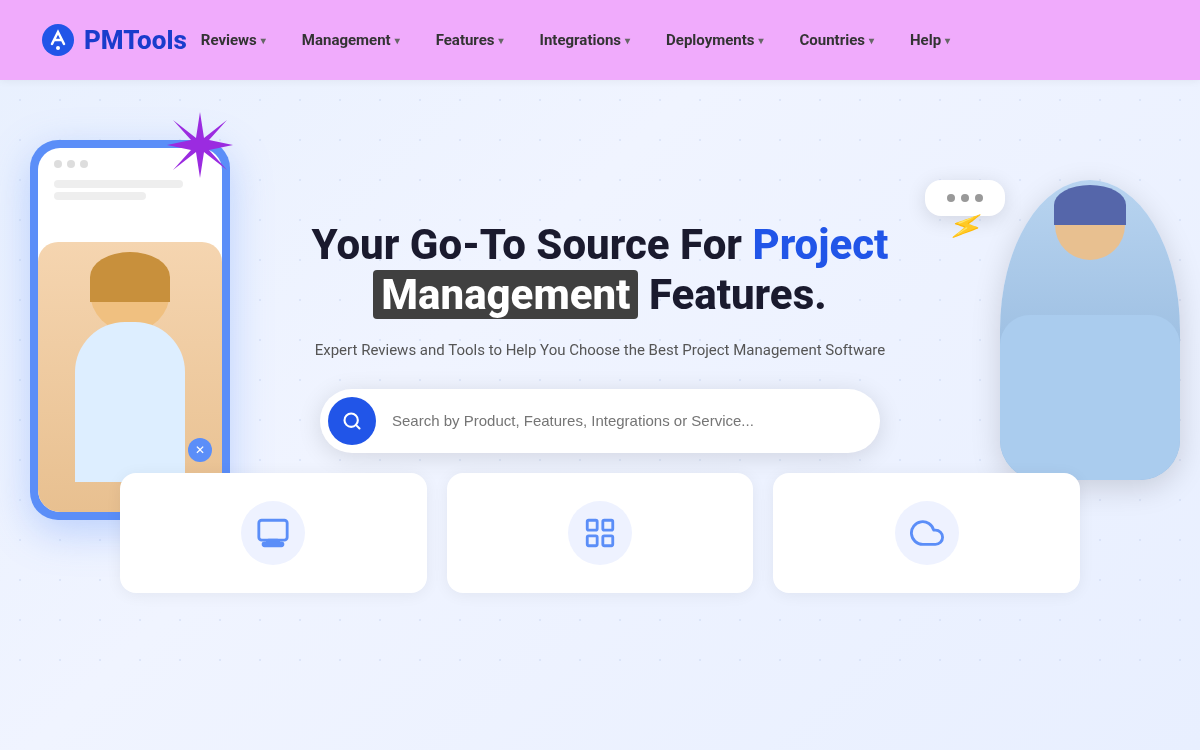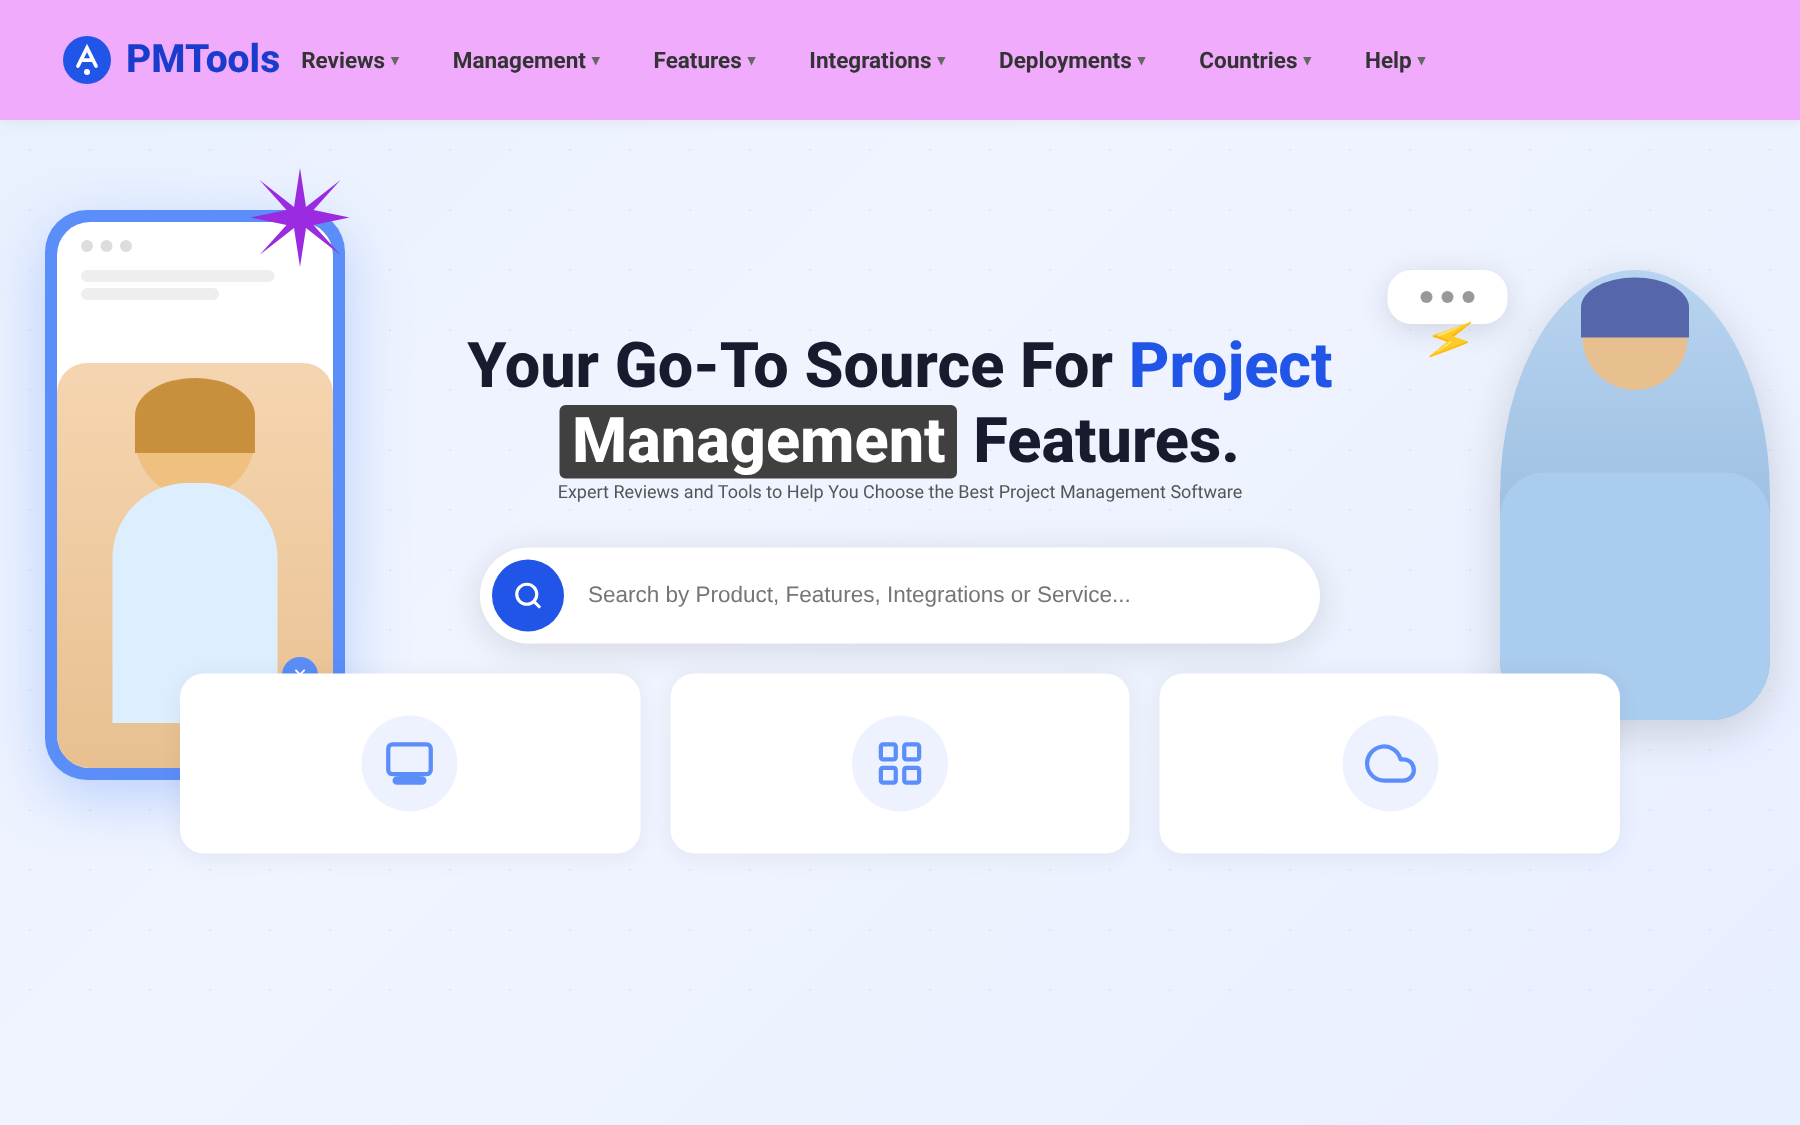--- a/index.html
+++ b/index.html
@@ -175,21 +175,22 @@
       margin: 0 auto;
     }
     .hero-title .blue { color: #2155e8; }
     .hero-title .highlight {
       background: #404040;
       color: white;
       padding: 0 8px;
       border-radius: 4px;
     }
     .hero-subtitle {
-      font-size: 12px;
+      margin-top: 20px;
+      font-size: 15px;
       color: #555;
       max-width: 600px;
       margin-left: auto;
       margin-right: auto;
     }
 
     
     .search-container {
       margin: 30px auto 0;
       max-width: 560px;

